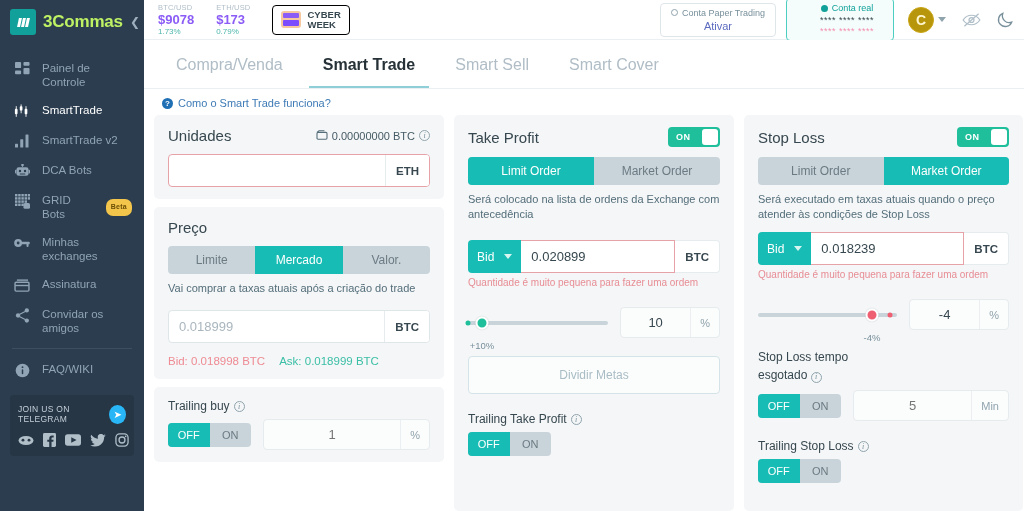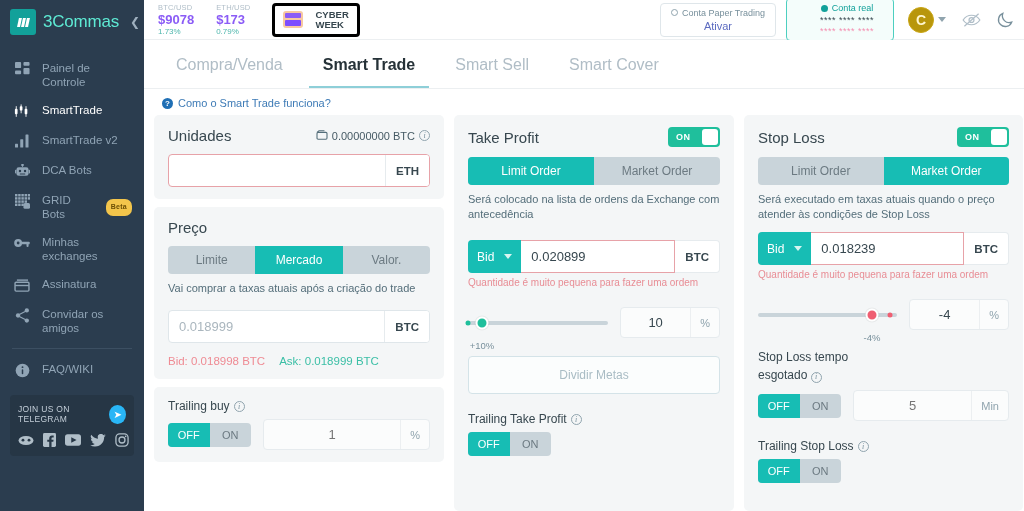--- a/index.html
+++ b/index.html
@@ -25,21 +25,21 @@
   }
   .brand-logo {
     width: 26px; height: 26px; background: #12a19a;
     border-radius: 3px; display: flex; align-items: center;
     justify-content: center; margin-right: 7px;
   }
   .brand-logo i {
     display: inline-block; width: 2.5px; height: 9px; background: #fff;
     margin: 0 0.8px; transform: skewX(-12deg);
   }
-  .brand-name { color: #5eead4; font-size: 17px; font-weight: normal; letter-spacing: -.2px; }
+  .brand-name { color: #bef264; font-size: 17px; font-weight: bold; letter-spacing: -.2px; }
   .collapse-chev {
     position: absolute; right: 4px; top: 50%; transform: translateY(-50%);
     color: #9fb0bf; font-size: 12px; cursor: pointer;
   }
   .nav { padding-top: 10px; }
   .nav-item {
     display: flex; align-items: flex-start; gap: 10px;
     padding: 7px 8px 7px 12px; color: #90a4b5; cursor: pointer;
     font-size: 11.5px; line-height: 14px; position: relative;
   }
@@ -73,21 +73,21 @@
   .topbar {
     height: 40px; display: flex; align-items: center; gap: 0;
     border-bottom: 1px solid #eceff1; padding: 0 10px 0 14px; background:#fff;
   }
   .ticker { display: flex; flex-direction: column; margin-right: 22px; line-height: 11px; }
   .ticker-label { font-size: 7.5px; color: #b0bec8; letter-spacing: .2px; }
   .ticker-price { font-size: 13px; font-weight: bold; color: #8b5cf6; margin-top: 1px; }
   .ticker-change { font-size: 8px; color: #4db6ac; margin-top: 1px; }
 
   .cyber {
-    display: flex; align-items: center; gap: 12px; border: 3px solid #000000;
+    display: flex; align-items: center; gap: 6px; border: 1px solid #000000;
     background: #fff; border-radius: 4px; padding: 4px 8px; cursor: pointer;
   }
   .cyber-ico {
     width: 20px; height: 17px; border-radius: 3px;
     background: #f7c8a0; position: relative; overflow: hidden;
   }
   .cyber-ico::before {
     content: ""; position: absolute; left: 2px; top: 2px; width: 16px; height: 5px;
     background: #8b5cf6; border-radius: 1px;
   }

